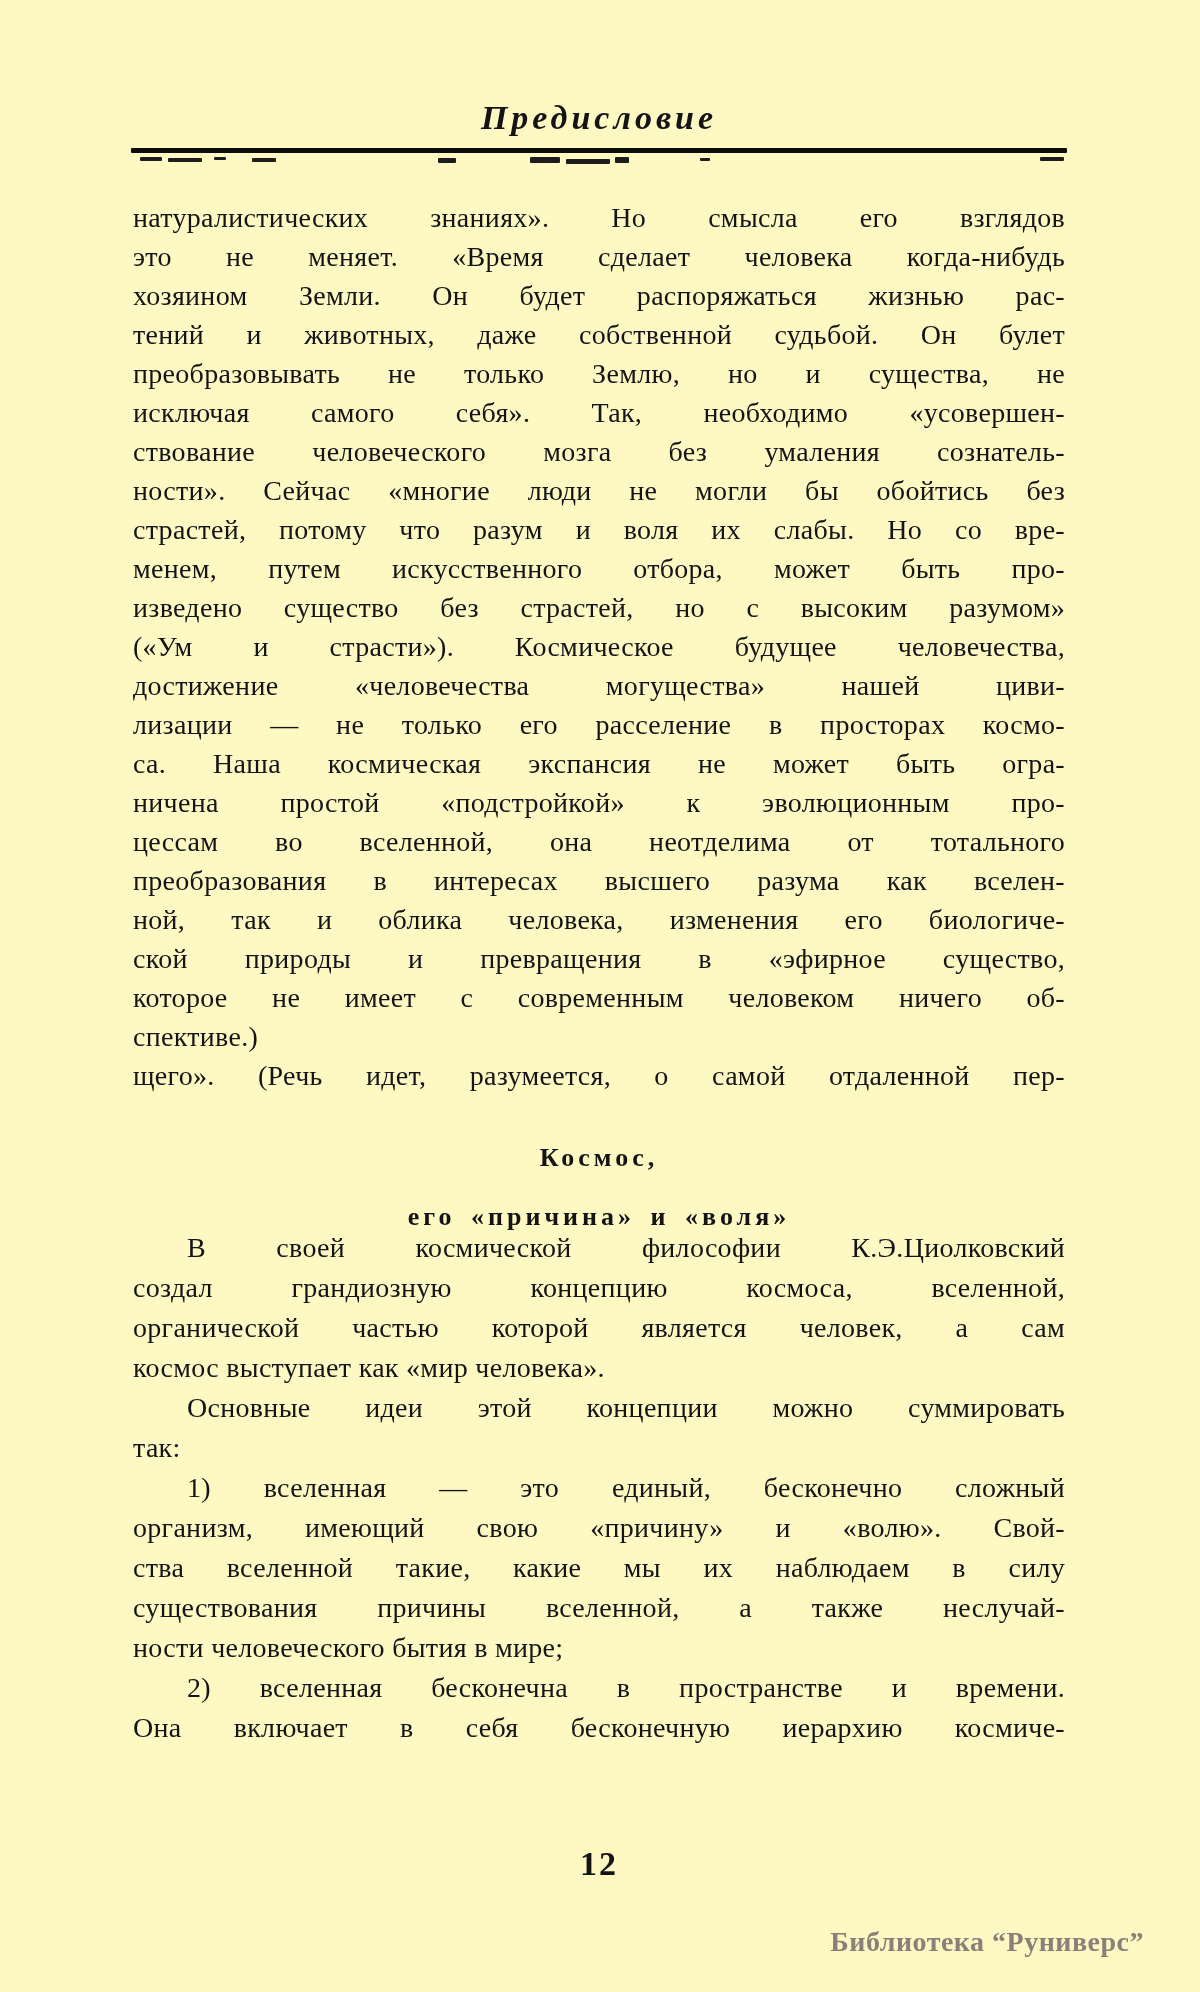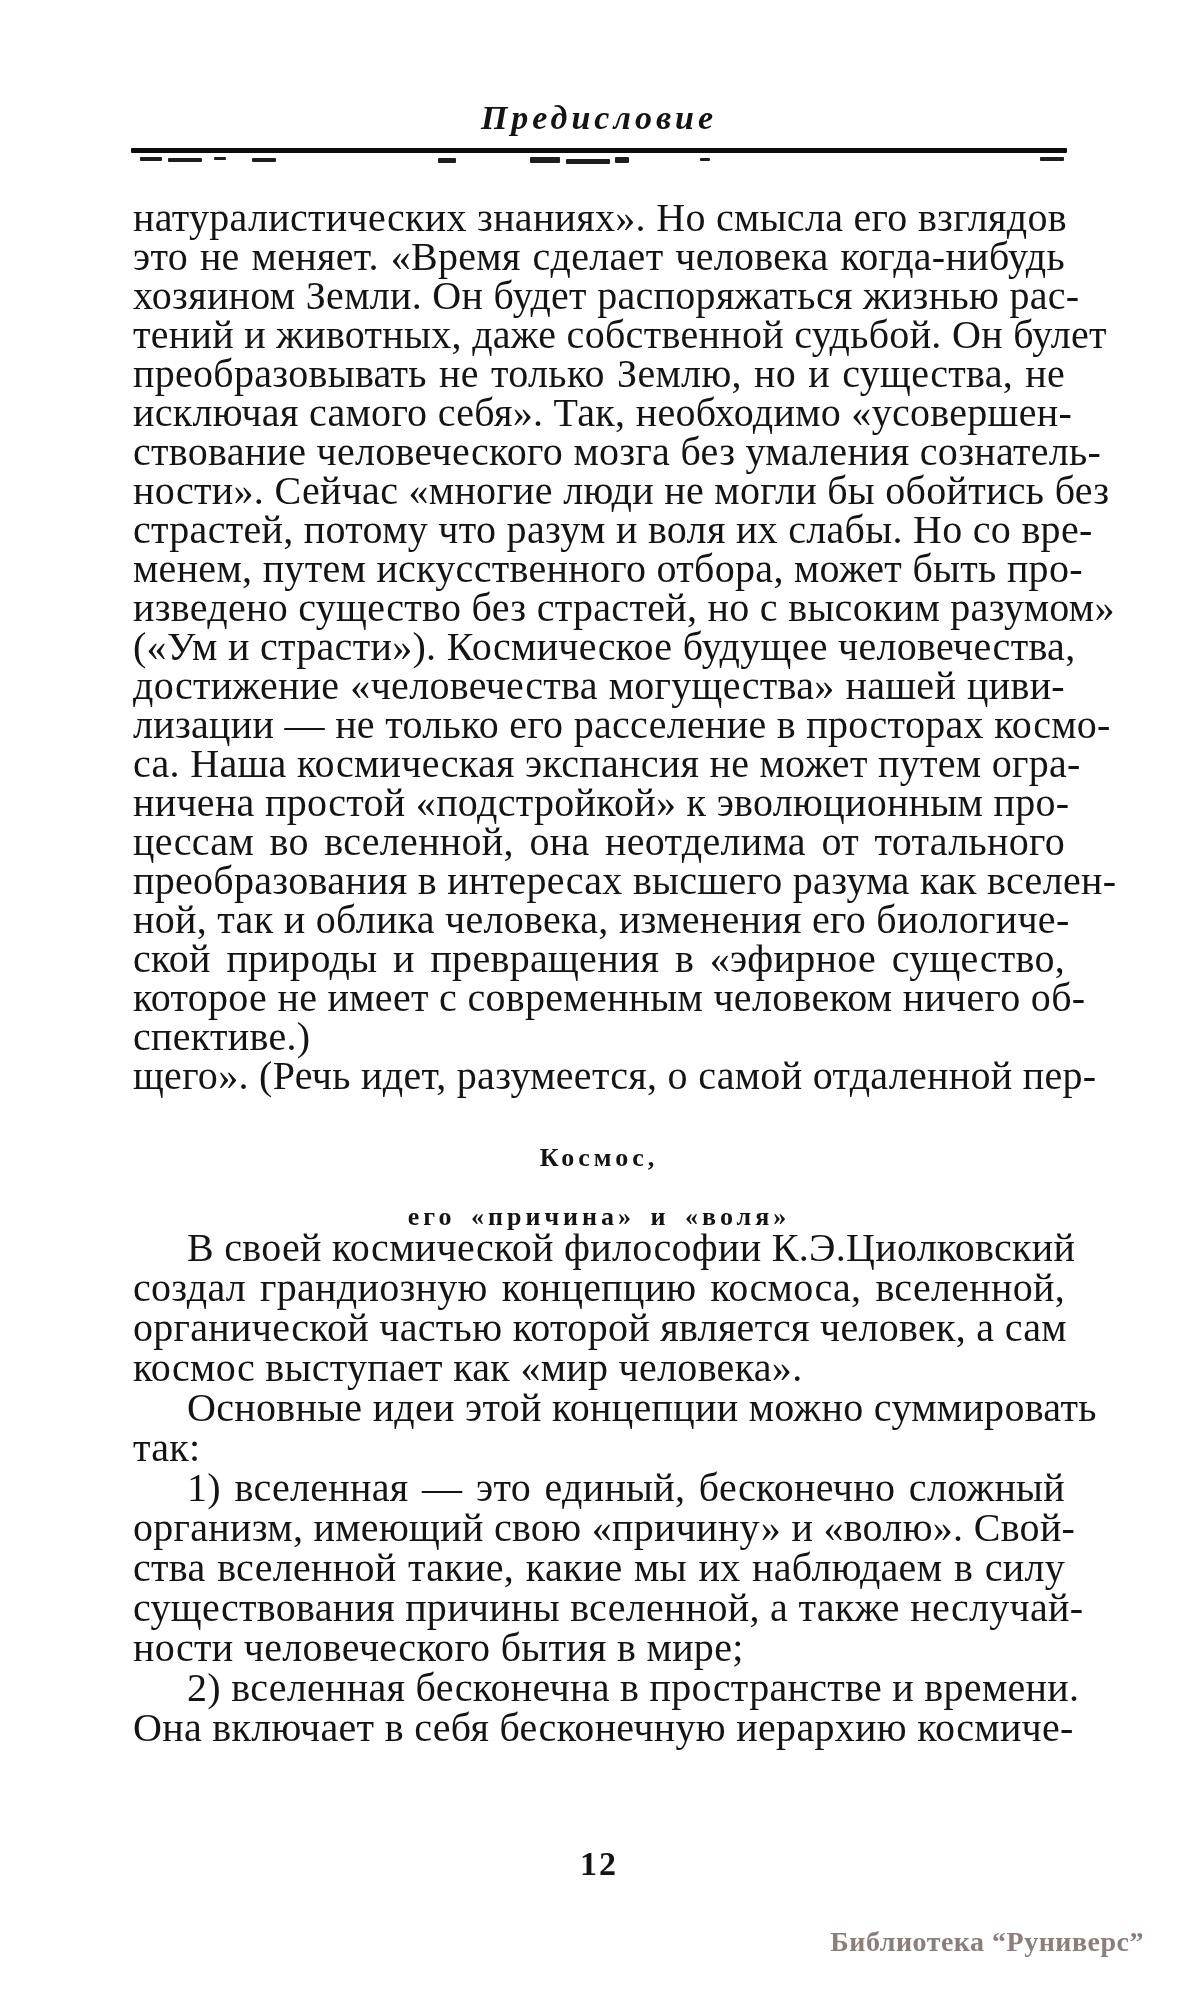--- a/index.html
+++ b/index.html
@@ -1,39 +1,39 @@
 <!DOCTYPE html>
 <html><head>
 <meta charset="utf-8">
 <style>
   html,body{margin:0;padding:0;background:#e8e8e4;}
   .page{
     position:relative;
     width:1200px;height:1992px;
-    background:#ffffff;
+    background:#fef9c3;
     font-family:"Liberation Serif","DejaVu Serif",serif;
     color:#141414;
     overflow:hidden;
     margin:0 auto;
   }
   .abs{position:absolute;}
   .col{position:absolute;left:133px;width:932px;}
   .header-title{
     top:98px;left:131px;width:936px;
     text-align:center;
     font-style:italic;font-weight:bold;
     font-size:34px;line-height:40px;
     letter-spacing:4px;
   }
   .rule{
     left:131px;top:148px;width:936px;height:5px;
     background:#0c0c0c;border-radius:1px;
   }
   .art{position:absolute;background:#1d1d1d;border-radius:1px;}
-  .body-text{font-size:40px;letter-spacing:0.3px;}
+  .body-text{font-size:28px;letter-spacing:0.3px;}
   .p1{top:198px;}
   .p1 .line{height:39px;line-height:39px;}
   .p2{top:1228px;}
   .p2 .line{height:40px;line-height:40px;}
   .line{
     text-align:justify;
     text-align-last:justify;
     white-space:nowrap;
     overflow:visible;
   }
@@ -86,21 +86,21 @@
     <div class="line">преобразовывать не только Землю, но и существа, не</div>
     <div class="line">исключая самого себя». Так, необходимо «усовершен-</div>
     <div class="line">ствование человеческого мозга без умаления сознатель-</div>
     <div class="line">ности». Сейчас «многие люди не могли бы обойтись без</div>
     <div class="line">страстей, потому что разум и воля их слабы. Но со вре-</div>
     <div class="line">менем, путем искусственного отбора, может быть про-</div>
     <div class="line">изведено существо без страстей, но с высоким разумом»</div>
     <div class="line">(«Ум и страсти»). Космическое будущее человечества,</div>
     <div class="line">достижение «человечества могущества» нашей циви-</div>
     <div class="line">лизации — не только его расселение в просторах космо-</div>
-    <div class="line">са. Наша космическая экспансия не может путем огра-</div>
+    <div class="line">са. Наша космическая экспансия не может быть огра-</div>
     <div class="line">ничена простой «подстройкой» к эволюционным про-</div>
     <div class="line">цессам во вселенной, она неотделима от тотального</div>
     <div class="line">преобразования в интересах высшего разума как вселен-</div>
     <div class="line">ной, так и облика человека, изменения его биологиче-</div>
     <div class="line">ской природы и превращения в «эфирное существо,</div>
     <div class="line">которое не имеет с современным человеком ничего об-</div>
     <div class="line left">спективе.)</div>
     <div class="line">щего». (Речь идет, разумеется, о самой отдаленной пер-</div>
   </div>
 

